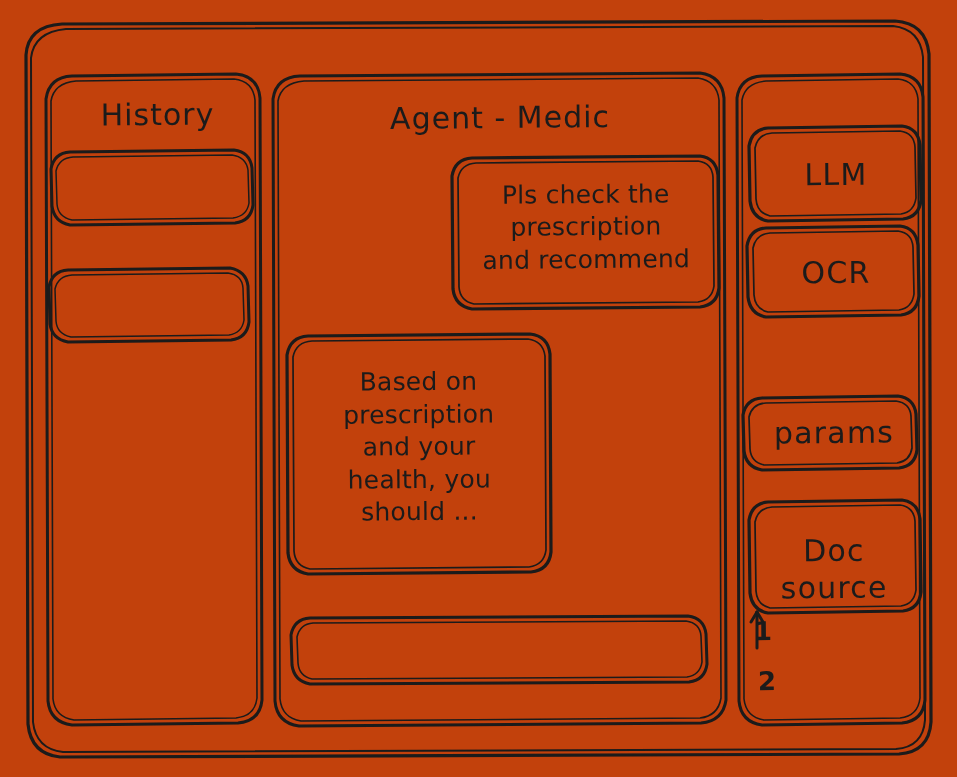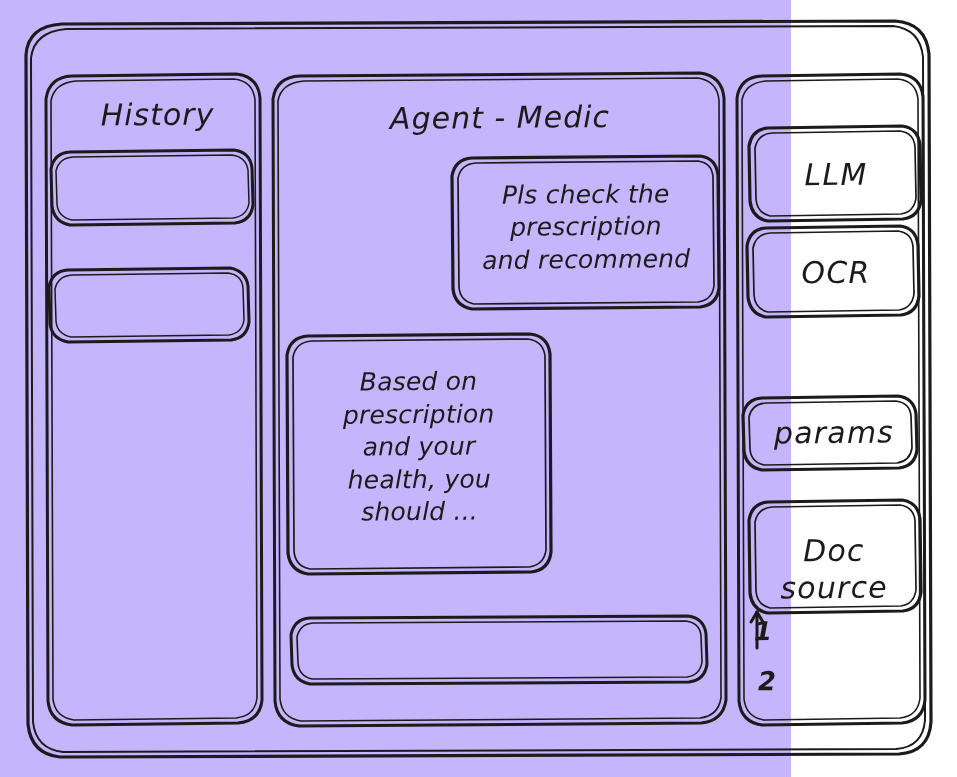--- a/index.html
+++ b/index.html
@@ -12,24 +12,23 @@
     width: 957px;
     height: 777px;
     overflow: hidden;
     font-family: "DejaVu Sans", sans-serif;
     color: #1a1a1a;
   }
 
   
   #wireframe {
     position: relative;
-    width: 791px;
+    width: 957px;
     height: 777px;
-    background: #c4b5fd;
-    font-style: italic;
+    background: #c2410c;
   }
   #sketch-layer {
     position: absolute;
     inset: 0;
     width: 957px;
     height: 777px;
     pointer-events: none;
   }
   #sketch-layer path,
   #sketch-layer rect {

